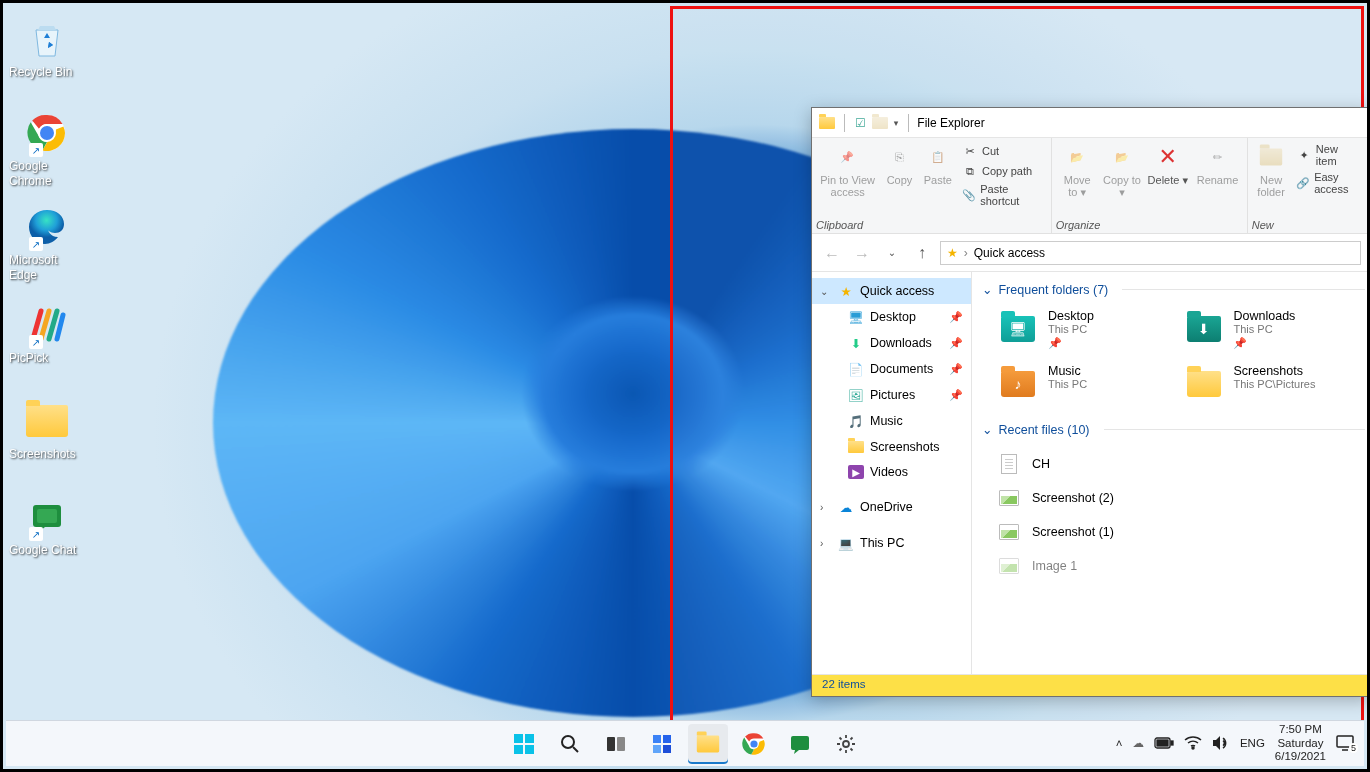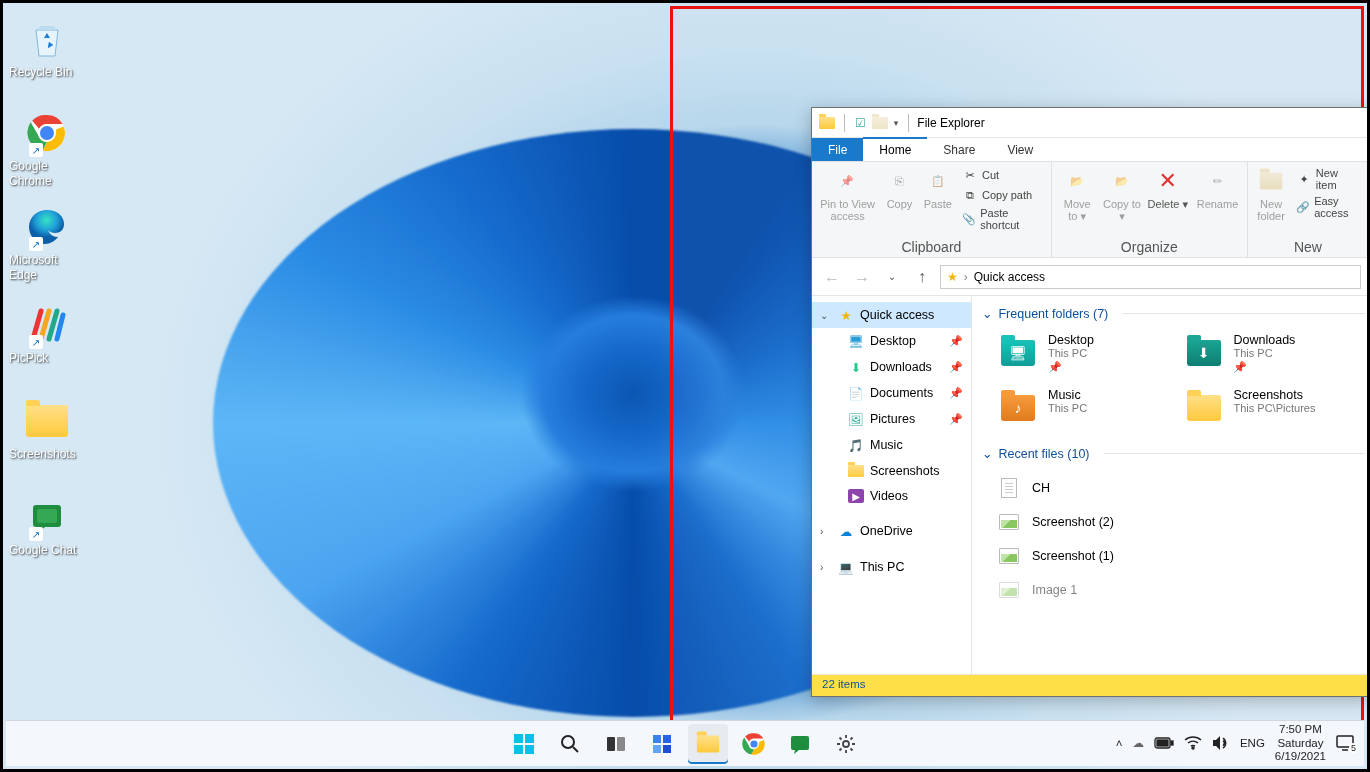--- a/index.html
+++ b/index.html
@@ -37,21 +37,21 @@
 
 .menubar { height: 24px; display:flex; background:#fff; font-size:12px; align-items: stretch; border-bottom:1px solid #e1e1e1;}
 .menubar .menu-item { padding: 4px 16px; cursor:pointer; display:flex; align-items:center;}
 .menubar .menu-file { background:#1979ca; color:#fff; }
 .menubar .menu-active { background:#fff; color:#000; border-top:2px solid #1979ca; margin-top:-1px;}
 .menubar .menu-item:not(.menu-file):not(.menu-active){ color:#333;}
 
 .ribbon { height: 96px; background:#f5f6f7; border-bottom:1px solid #e1e1e1; display:flex; overflow:hidden;}
 .ribbon-group { border-right:1px solid #e1e1e1; display:flex; flex-direction:column; padding:2px 4px 1px; }
 .ribbon-group-body { flex:1; display:flex; align-items:flex-start; gap:2px;}
-.ribbon-group-label { text-align:center; font-size:14px; color:#555; padding:1px 0;}
+.ribbon-group-label { font-size:11px; color:#555; padding:1px 0;font-style:italic;}
 .ribbon-btn-large { display:flex; flex-direction:column; align-items:center; width:58px; padding:2px; font-size:11px; color:#555; cursor:pointer; text-align:center; gap:2px;}
 .ribbon-btn-large .ricon { width:30px; height:30px; display:flex; align-items:center; justify-content:center;}
 .ribbon-btn-large.faded { opacity:.55;}
 .ribbon-small-col { display:flex; flex-direction:column; gap:2px; padding:2px; font-size:11px; color:#444;}
 .ribbon-small { display:flex; align-items:center; gap:4px; cursor:pointer; padding:1px 2px;}
 .ribbon-small .sicon{ width:16px; height:16px; display:flex; align-items:center; justify-content:center;}
 
 .navbar { height: 38px; background:#fff; border-bottom:1px solid #e5e5e5; display:flex; align-items:center; padding:0 8px; gap:6px;}
 .nav-arrow { width:24px; height:24px; display:flex; align-items:center; justify-content:center; color:#555; cursor:pointer;}
 .nav-arrow.disabled{ color:#bbb; cursor:default;}
@@ -205,26 +205,20 @@
         <span style="color:#4a9;">☑</span>
         <span style="opacity:.5;">
             <div class="folder-sm" style="filter:grayscale(.6)"></div>
           </span>
         <span style="font-size:9px;color:#555;">▾</span>
       </div>
       <span class="sep-vert"></span>
       <span class="title-text">File Explorer</span>
     </div>
 
-    <div class="menubar">
-      <div class="menu-item menu-file">File</div>
-      <div class="menu-item menu-active">Home</div>
-      <div class="menu-item">Share</div>
-      <div class="menu-item">View</div>
-    </div>
 
     <div class="ribbon">
       <div class="ribbon-group" style="width:250px">
         <div class="ribbon-group-body">
           <div class="ribbon-btn-large faded" style="width:70px">
             <span class="ricon">📌</span>
             <span>Pin to View access</span>
           </div>
           <div class="ribbon-btn-large faded" style="width:40px">
             <span class="ricon">⎘</span>

